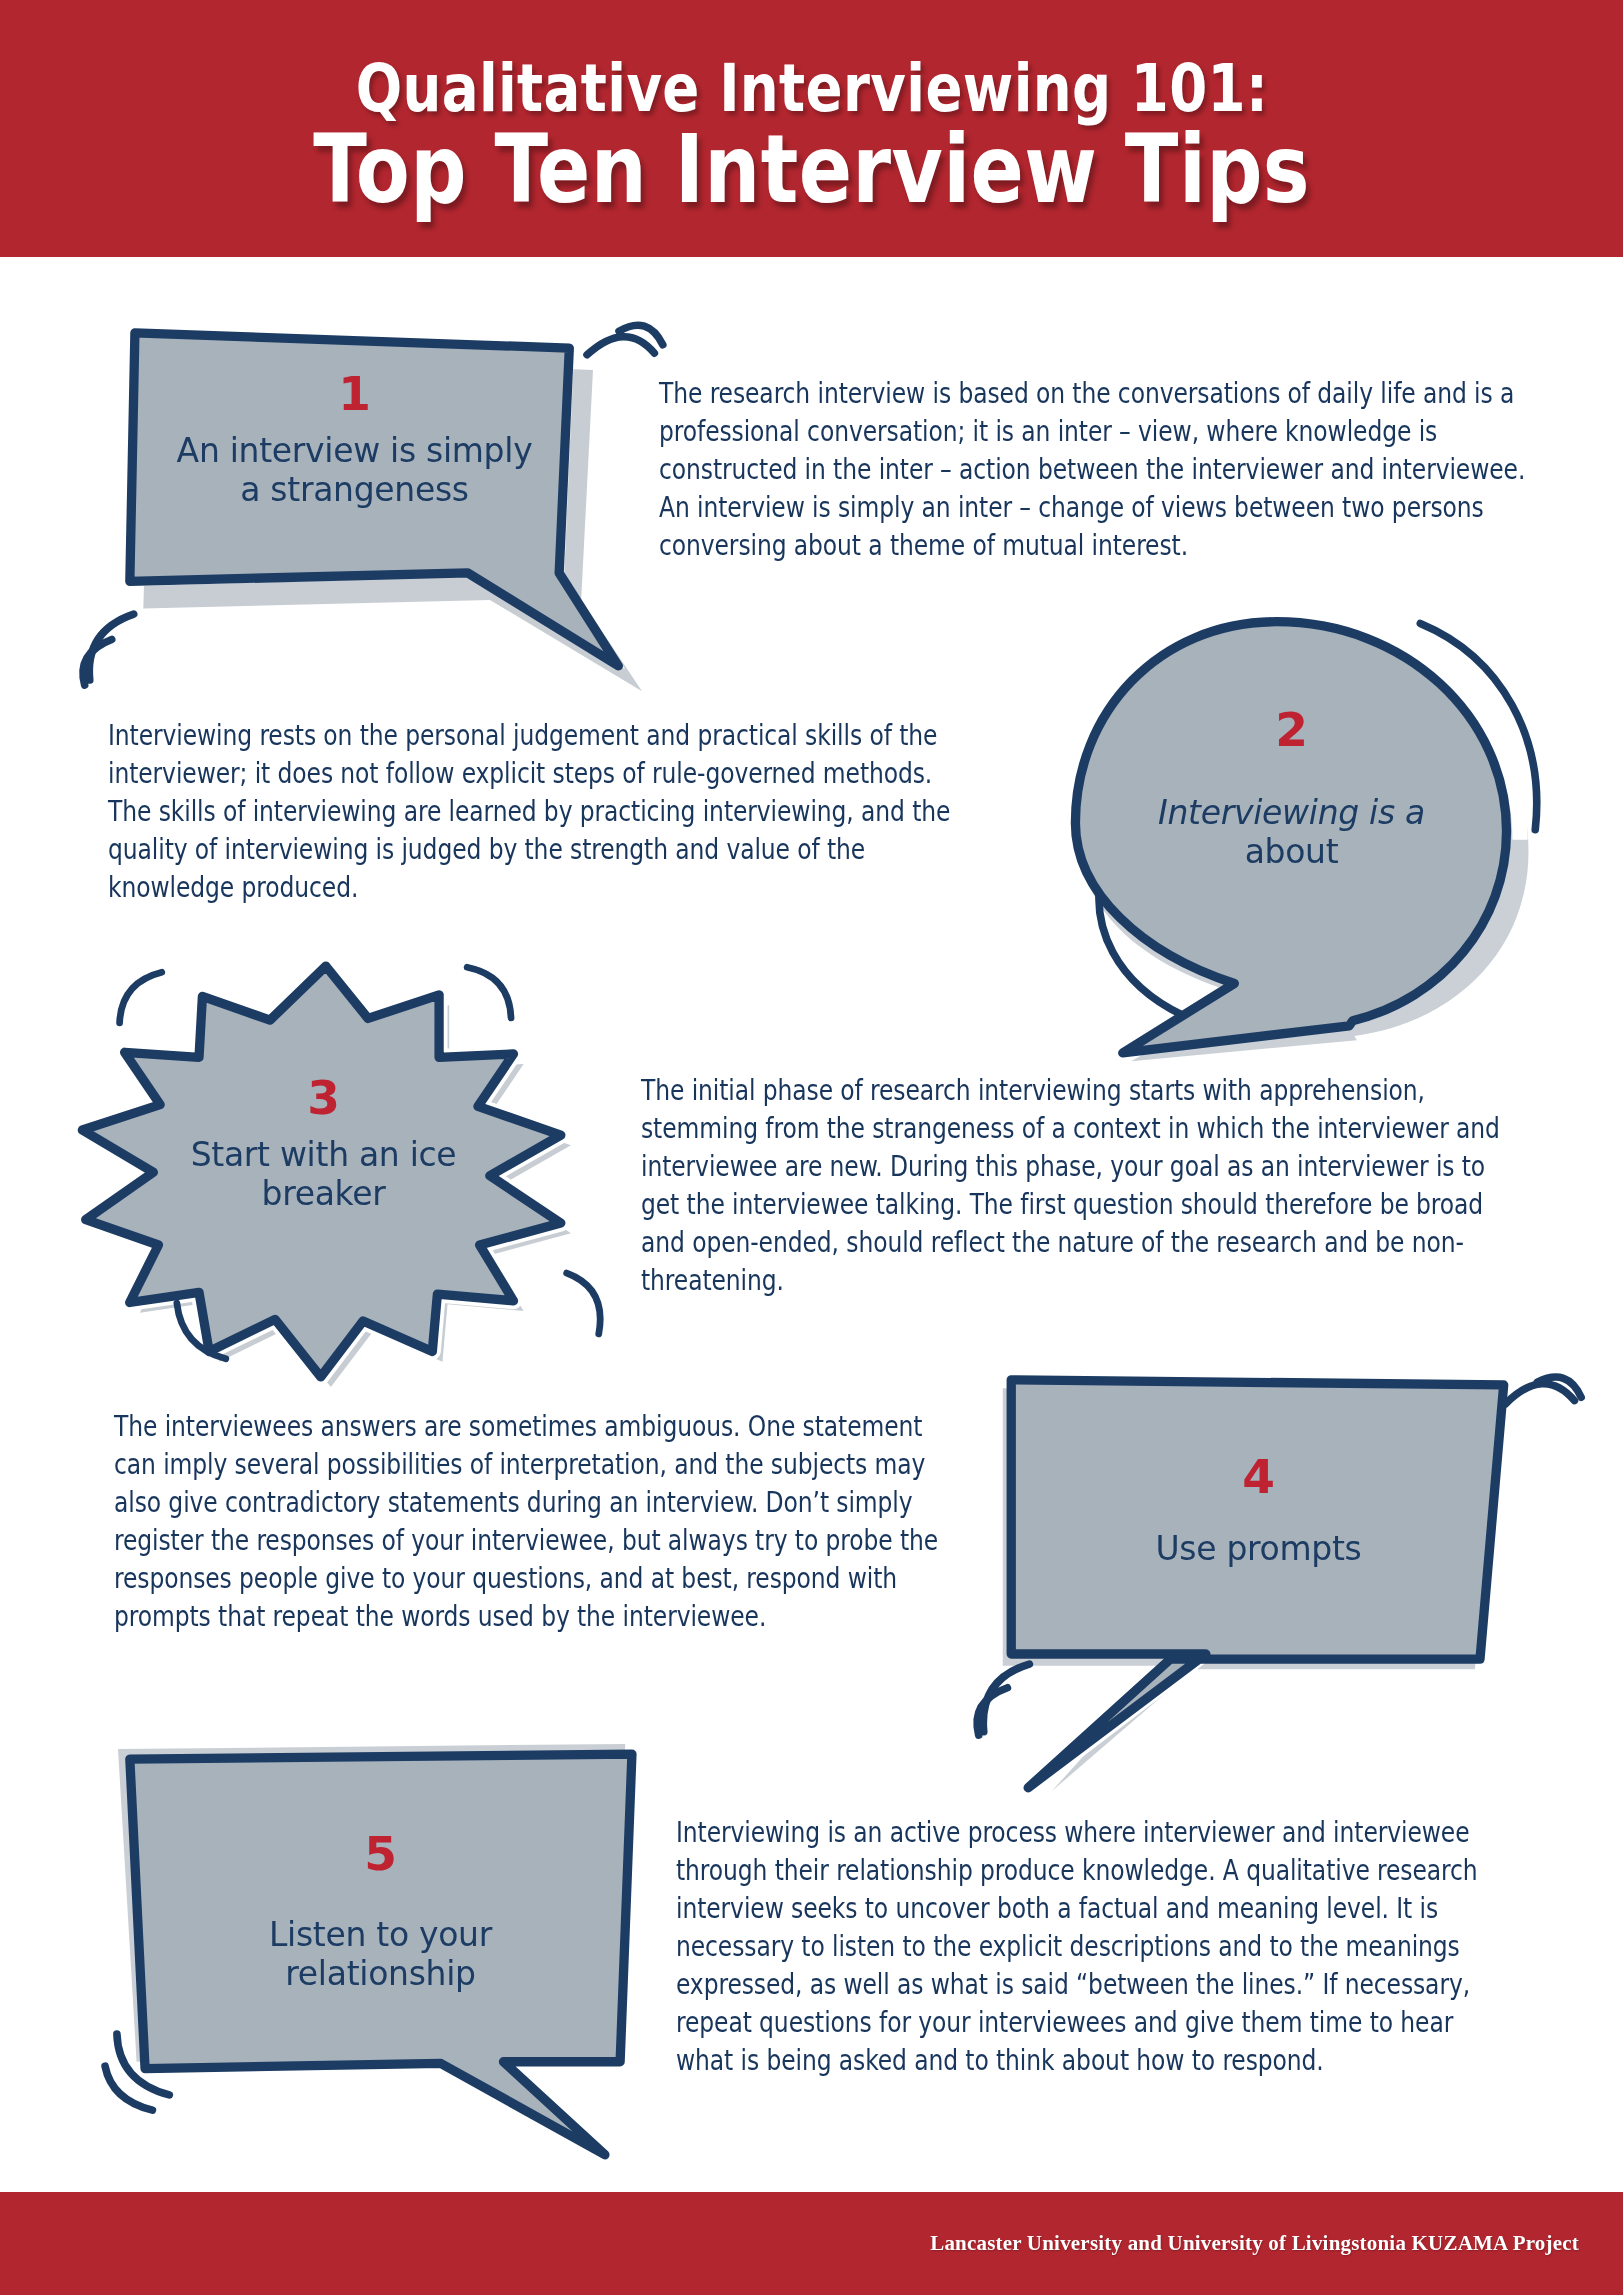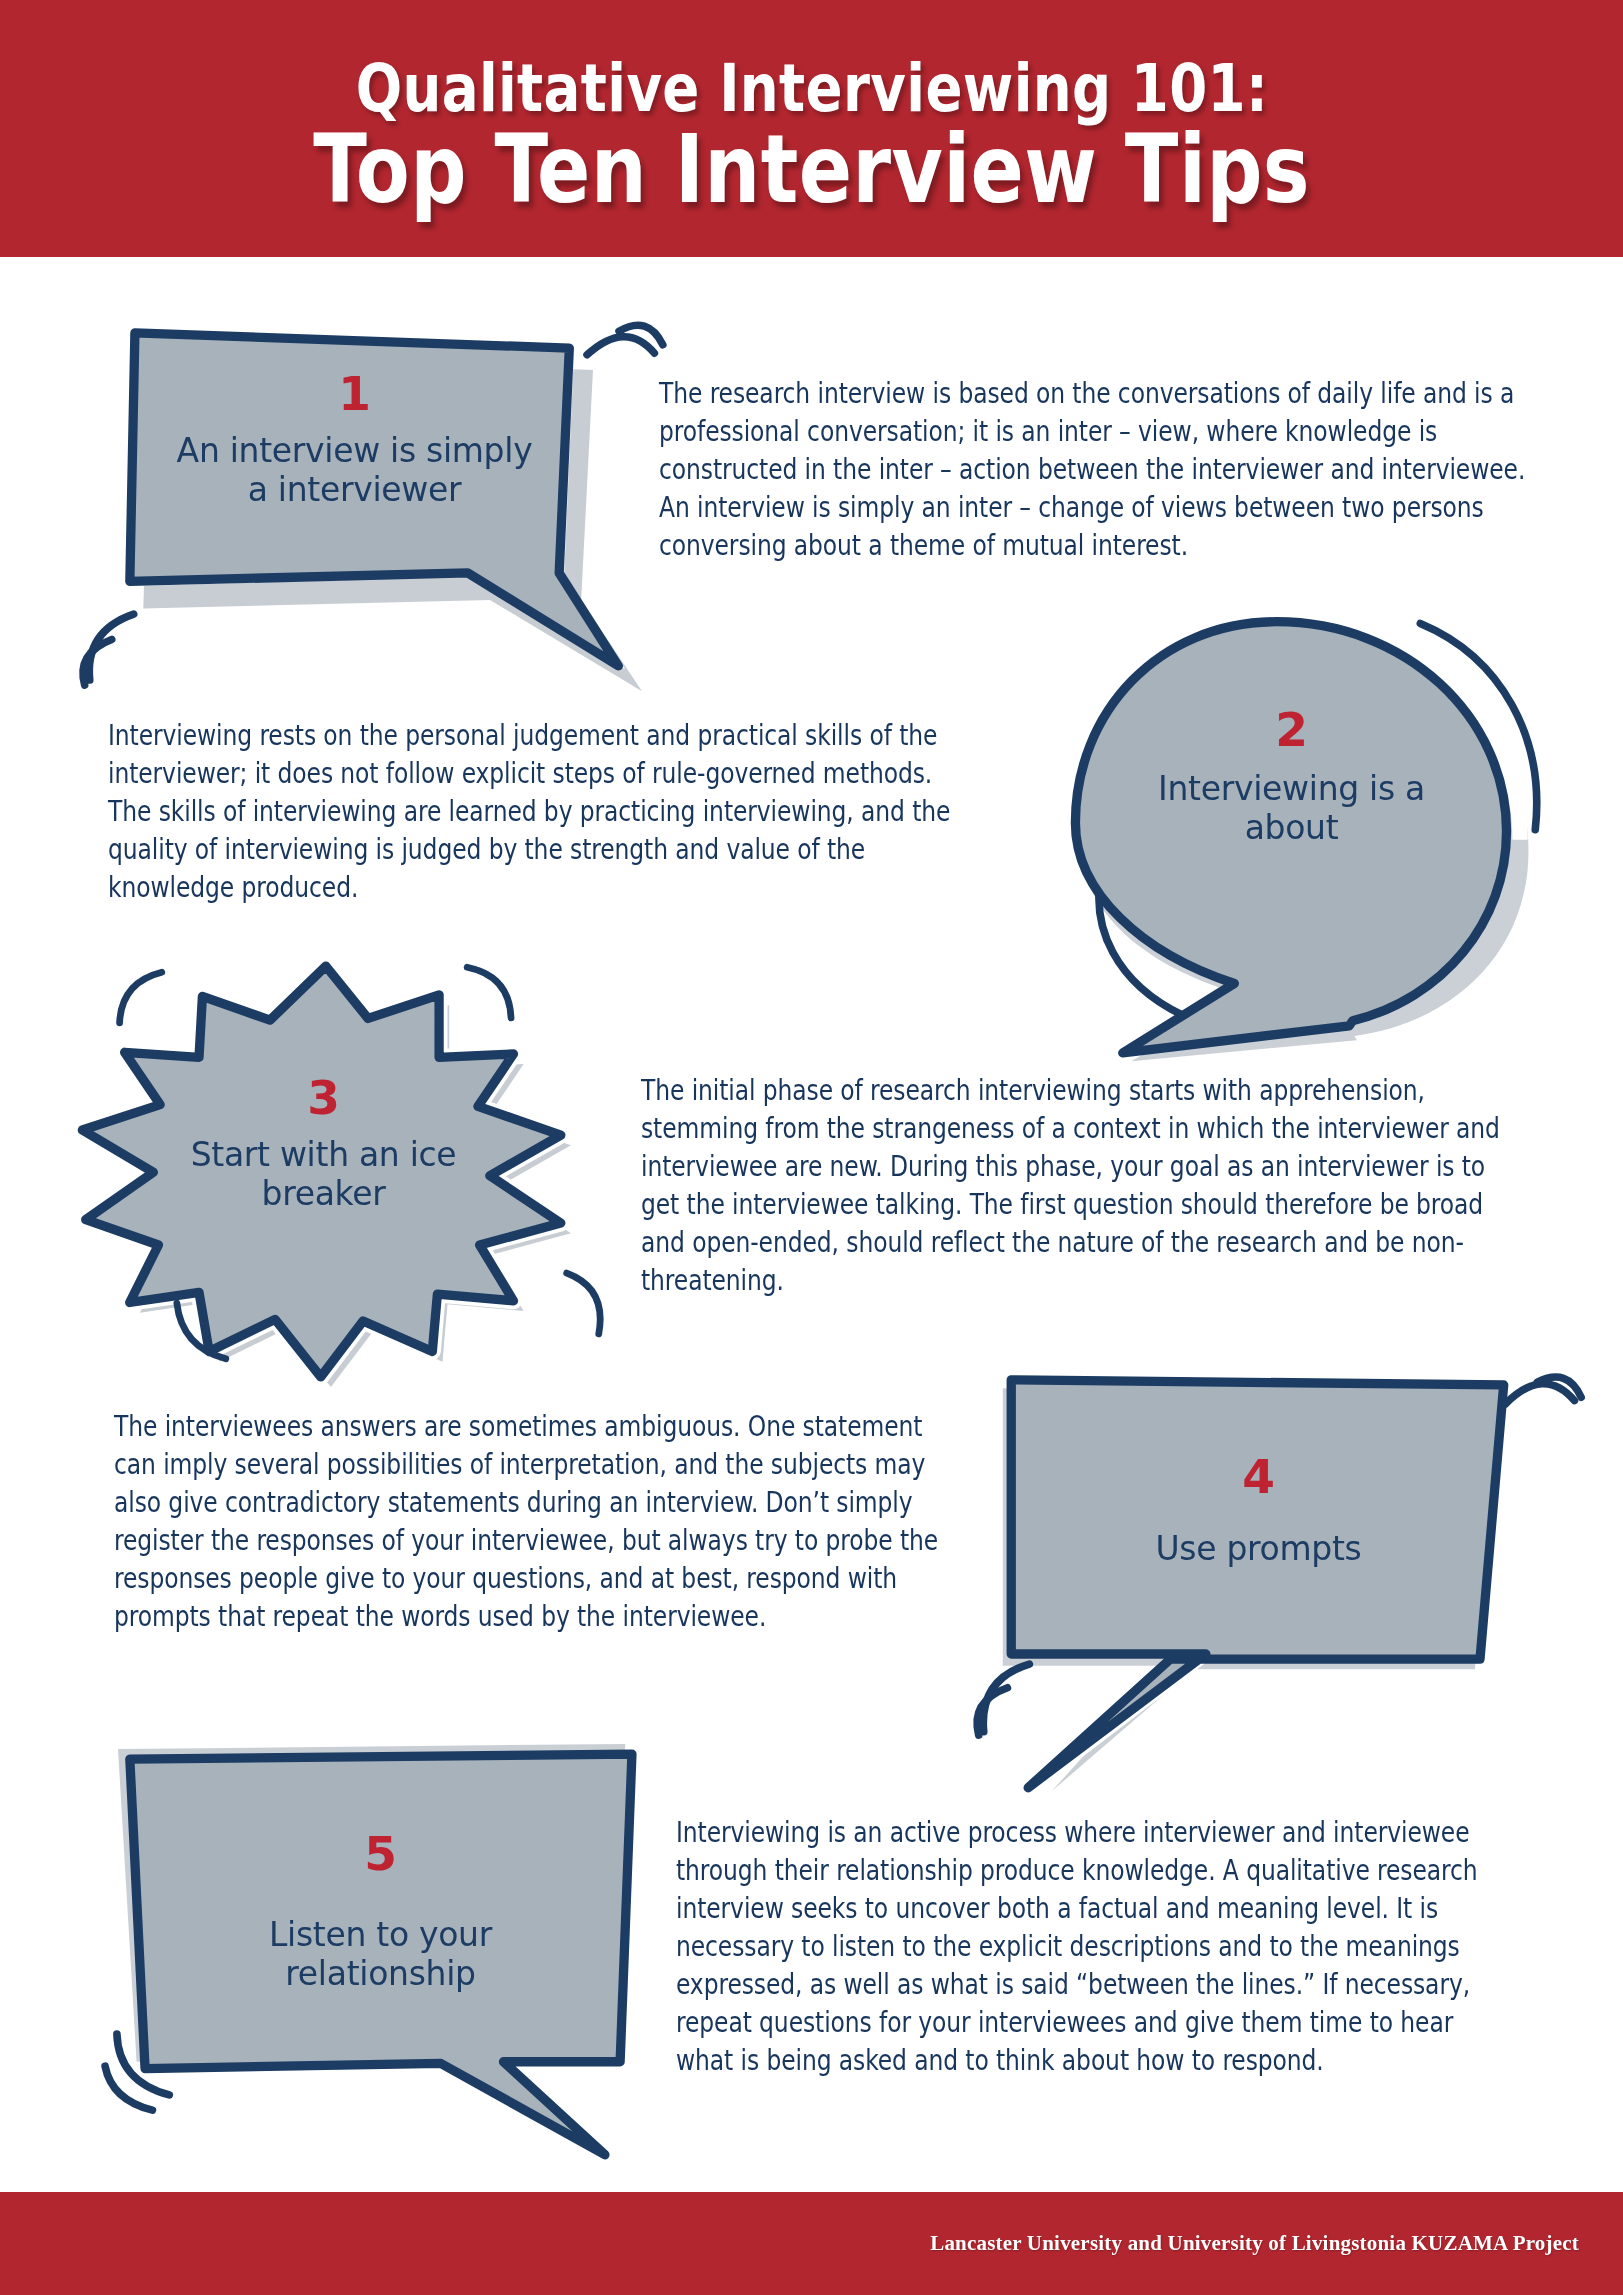--- a/index.html
+++ b/index.html
@@ -127,21 +127,21 @@
 
     <path d="M 38 38 L 562 58 L 548 330 L 620 438 L 440 330 L 30 340 Z" fill="#b4bcc3" opacity="0.75"></path>
 
     <path d="M 14 8 L 540 26 L 528 300 L 600 412 L 418 302 L 8 314 Z" fill="#ffffff"></path>
 
     <path d="M 20 14 L 534 32 L 522 298 L 592 408 L 414 298 L 14 308 Z" fill="#a7b2bb" stroke="#1d3c63" stroke-width="11" stroke-linejoin="round"></path>
   </svg>
   <div class="bubble-content" style="left:25px; top:49px; width:423px;">
     <div class="bubble-num">1</div>
     <div class="bubble-label" style="margin-top:15px;">An interview is simply</div>
-    <div class="bubble-label">a interviewer</div>
+    <div class="bubble-label">a strangeness</div>
   </div>
 </div>
 <div class="motion" style="left:582px; top:306px;">
   <svg width="101" height="101" viewBox="0 0 120 120">
     <path d="M 6 58 Q 52 16 86 56" fill="none" stroke="#1d3c63" stroke-width="9" stroke-linecap="round"></path>
     <path d="M 44 30 Q 78 10 96 46" fill="none" stroke="#1d3c63" stroke-width="9" stroke-linecap="round"></path>
   </svg>
 </div>
 <div class="motion" style="left:61px; top:609px;">
   <svg width="93" height="93" viewBox="0 0 110 110">
@@ -159,21 +159,21 @@
 
     <path d="M 300 8 C 470 8 588 124 588 268" fill="none" stroke="#ffffff" stroke-width="18"></path>
 
     <path d="M 470 12 C 566 52 618 148 606 256" fill="none" stroke="#1d3c63" stroke-width="9" stroke-linecap="round"></path>
     <path d="M 96 296 C 74 372 114 440 190 476" fill="none" stroke="#1d3c63" stroke-width="9" stroke-linecap="round"></path>
 
     <path d="M 300 10 C 452 10 572 122 572 258 C 572 366 496 456 390 482 L 386 488 L 118 520 L 250 438 C 140 402 62 330 62 248 C 62 118 160 10 300 10 Z" fill="#a7b2bb" stroke="#1d3c63" stroke-width="11" stroke-linejoin="round"></path>
   </svg>
   <div class="bubble-content" style="left:95px; top:93px; width:347px;">
     <div class="bubble-num">2</div>
-    <div class="bubble-label" style="margin-top:17px;">Interviewing is a</div>
+    <div class="bubble-label" style="margin-top:41px;font-style:italic;">Interviewing is a</div>
     <div class="bubble-label">about</div>
   </div>
 </div>
 
 <div class="bubble" style="left:57px; top:954px;">
   <svg width="541" height="440" viewBox="0 0 640 520">
 
     <g transform="translate(12,12)">
       <path d="M 318 14 L 368 76 L 452 48 L 452 122 L 540 118 L 498 180 L 596 214 L 512 262 L 596 318 L 500 344 L 540 410 L 450 402 L 444 470 L 362 434 L 312 500 L 258 432 L 180 470 L 168 400 L 86 412 L 120 344 L 34 314 L 114 258 L 30 208 L 122 178 L 80 116 L 168 122 L 172 50 L 252 78 Z" fill="#b4bcc3" opacity="0.75"></path>
     </g>

